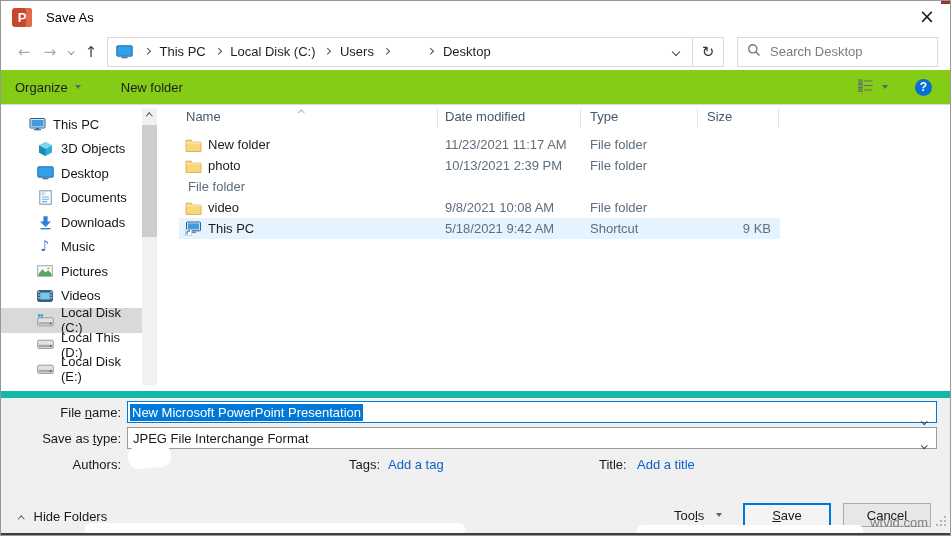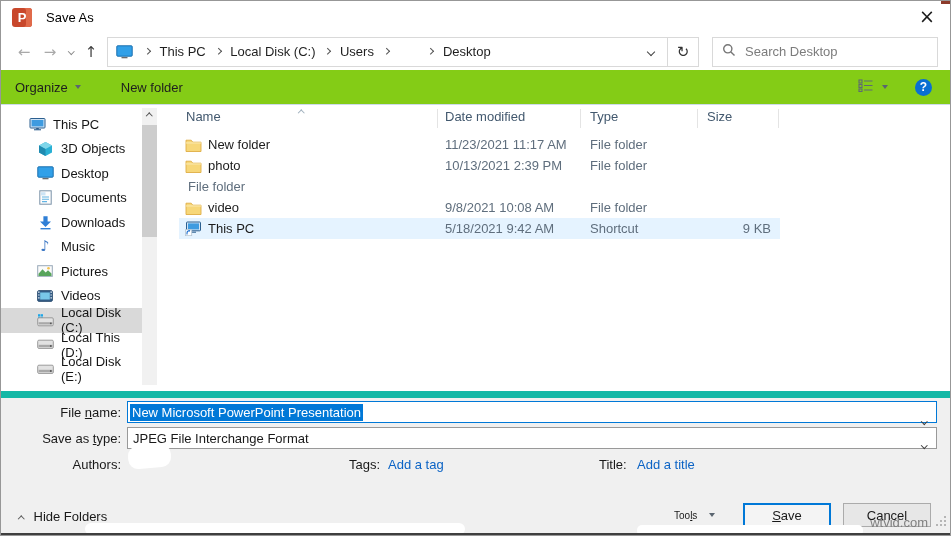--- a/index.html
+++ b/index.html
@@ -25,21 +25,21 @@
   .chev.small { width: 4.5px; height: 4.5px; border-width: 1.2px; }
 
   .addressbar { flex: 1; height: 30px; border: 1px solid #d9d9d9; display: flex; align-items: center; background: #fff; margin-left: 4px; }
   .addr-icon { margin: 0 4px 0 8px; display: flex; align-items: center; }
   .crumb { font-size: 13px; color: #1f1f1f; padding: 0 2px; white-space: nowrap; }
   .crumb-sep { color: #555; margin: 0 8px; flex: none; }
   .crumb-spacer { width: 24px; }
   .addr-tail { margin-left: auto; display: flex; align-items: center; height: 100%; }
   .addr-chev { width: 32px; display: flex; justify-content: center; align-items: center; color: #444; height: 100%; }
   .refresh-btn { width: 31px; height: 100%; border-left: 1px solid #d9d9d9; display: flex; align-items: center; justify-content: center; font-size: 15px; color: #333; font-family: "DejaVu Sans", sans-serif; }
-  .searchbox { width: 226px; height: 30px; border: 1px solid #d9d9d9; margin-left: 13px; display: flex; align-items: center; padding-left: 9px; gap: 9px; background: #fff; }
+  .searchbox { width: 201px; height: 30px; border: 1px solid #d9d9d9; margin-left: 13px; display: flex; align-items: center; padding-left: 9px; gap: 9px; background: #fff; }
   .search-placeholder { font-size: 13px; color: #7c7c7c; }
 
   
   .toolbar { position: absolute; top: 69px; left: 0; right: 0; height: 35px; display: flex; align-items: center; padding: 0 18px 0 14px; border-bottom: 1px solid #cddbea; background: #84cc16; }
   .tool-btn { display: flex; align-items: center; gap: 7px; font-size: 13px; color: #1e1e1e; }
   .caret { width: 0; height: 0; border-left: 3.5px solid transparent; border-right: 3.5px solid transparent; border-top: 4px solid #5a6570; }
   .new-folder { margin-left: 40px; }
   .toolbar-right { margin-left: auto; display: flex; align-items: center; gap: 27px; }
   .view-btn { display: flex; align-items: center; gap: 8px; }
   .help-btn { width: 17px; height: 17px; border-radius: 50%; background: #0a6fd2; color: #fff; font-size: 12px; font-weight: bold; display: flex; align-items: center; justify-content: center; }
@@ -88,21 +88,21 @@
   .authors-label { position: absolute; left: 0; top: 59px; width: 126px; text-align: right; padding-right: 6px; font-size: 13px; color: #191919; }
   .meta-item { position: absolute; top: 59px; font-size: 13px; color: #191919; }
   .tags-label { left: 348px; }
   .add-tag { left: 387px; }
   .title-label { left: 598px; }
   .add-title { left: 636px; }
   .link { color: #0b63c5; }
 
   .hide-folders { position: absolute; left: 18px; top: 111px; display: flex; align-items: center; gap: 10px; font-size: 13px; color: #191919; }
   .hf-chev { color: #5a5a5a; }
-  .tools-btn { position: absolute; left: 673px; top: 105px; height: 24px; display: flex; align-items: center; gap: 12px; font-size: 10px; color: #191919; }
+  .tools-btn { position: absolute; left: 673px; top: 105px; height: 24px; display: flex; align-items: center; gap: 12px; font-size: 13px; color: #191919; }
   .btn { position: absolute; top: 105px; width: 88px; height: 24px; font-size: 13px; color: #191919; display: flex; align-items: center; justify-content: center; }
   .save-btn { left: 742px; background: #f4f4f4; border: 2px solid #0078d7; }
   .cancel-btn { left: 842px; background: #e7e7e7; border: 1px solid #ababab; }
 
   .watermark { position: absolute; right: 22px; bottom: 5px; font-size: 13px; color: #7f7f7f; z-index: 6; }
   .resize-grip { position: absolute; right: 3px; bottom: 4px; z-index: 6; }
   .blob { position: absolute; background: #fff; z-index: 5; }
   .blob-authors { left: 127px; top: 444px; width: 43px; height: 23px; border-radius: 10px; transform: rotate(-5deg); }
   .blob-b1 { left: 84px; top: 522px; width: 380px; height: 12px; border-radius: 6px; }
   .blob-b2 { left: 636px; top: 524px; width: 226px; height: 11px; border-radius: 5px; }

